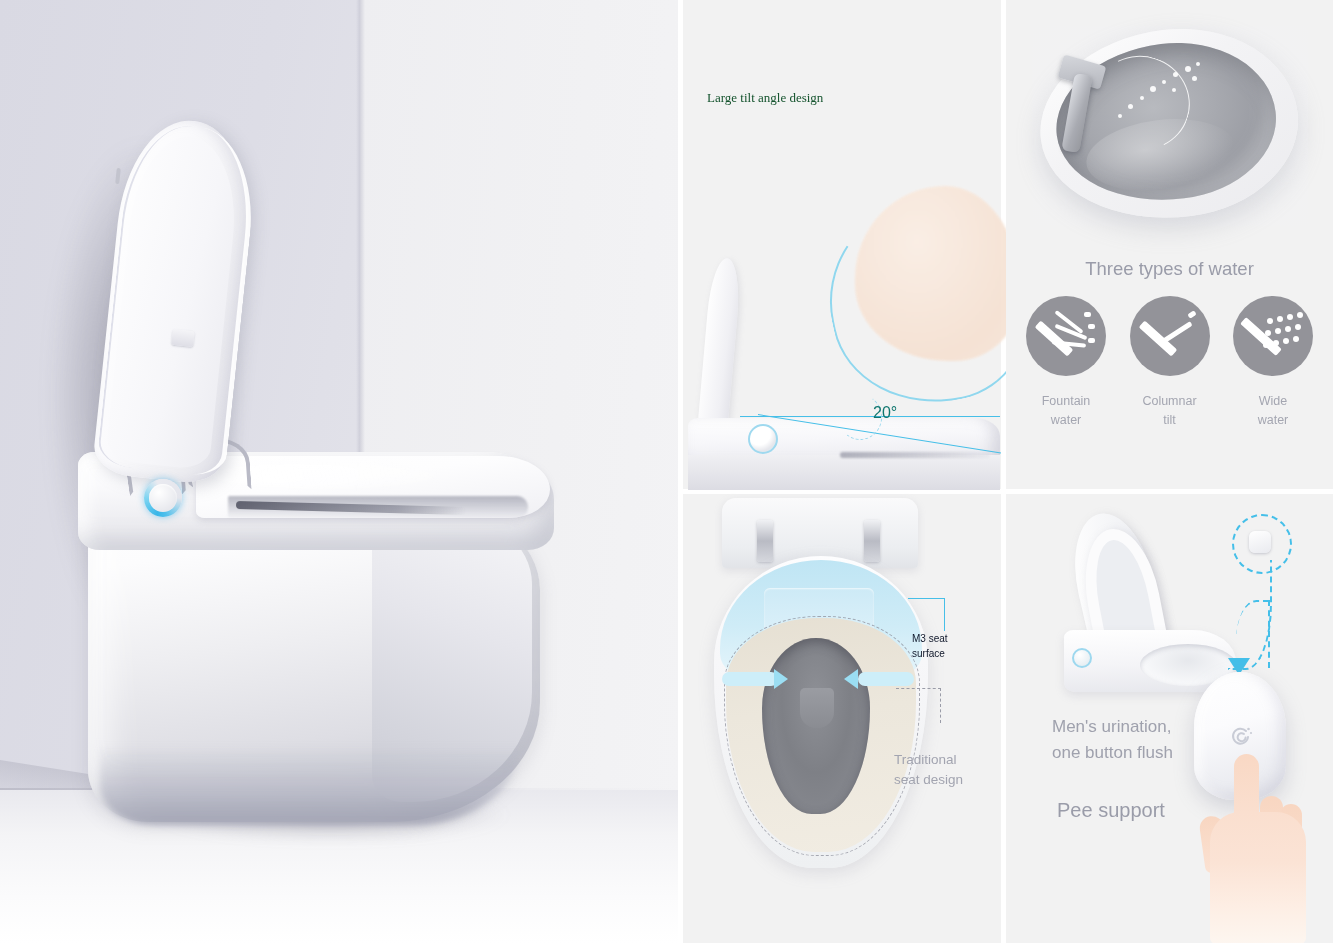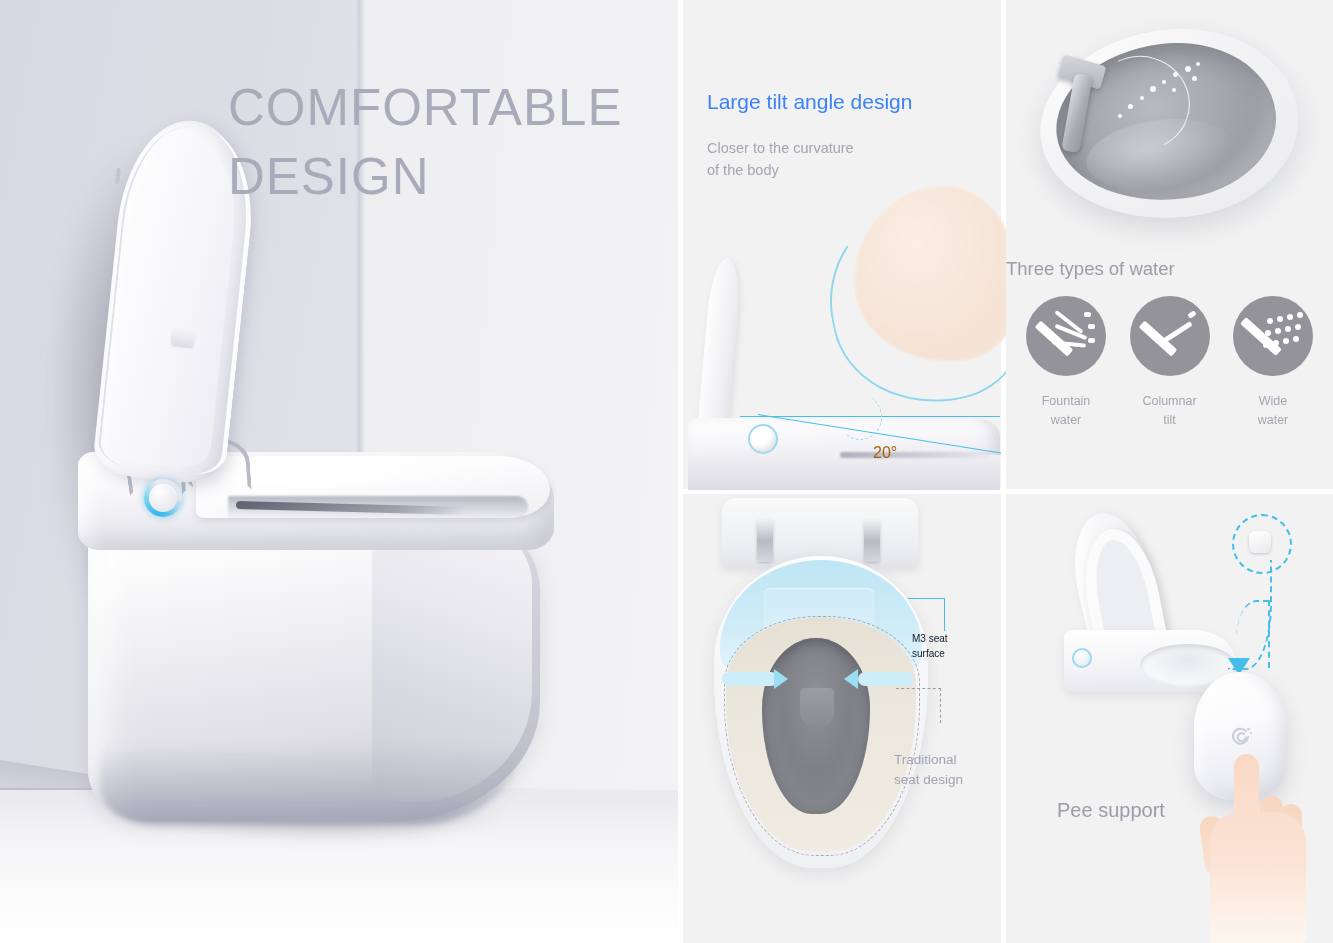--- a/index.html
+++ b/index.html
@@ -255,23 +255,24 @@
     background: #f2f2f2;
     overflow: hidden;
   }
   #panel-tilt   { left: 683px; top: 0;     width: 318px; height: 489px; }
   #panel-water  { left: 1006px; top: 0;    width: 327px; height: 489px; }
   #panel-seat   { left: 683px; top: 494px; width: 318px; height: 449px; }
   #panel-pee    { left: 1006px; top: 494px;width: 327px; height: 449px; }
 
   .p-title {
     position: absolute;
-    font-size: 21px;
-    color: #3b82f6;
+    font-size: 13px;
+    color: #14532d;
     font-weight: 400;
+    font-family: Liberation Serif, serif;
   }
   .p-sub {
     position: absolute;
     font-size: 14.5px;
     line-height: 1.5;
     color: #a3a5b1;
     white-space: pre-line;
   }
 
   
@@ -347,22 +348,21 @@
     border: 1.4px dashed #9bd9ee;
     border-radius: 50%;
     border-top-color: transparent;
     border-left-color: transparent;
     transform: rotate(-8deg);
   }
   .angle-label {
     position: absolute;
     left: 873px; top: 404px;
     font-size: 16px;
-    color: #a16207;
-    margin-top: 40px;
+    color: #0f766e;
   }
   .tilt-dark {
     position: absolute;
     left: 840px; top: 452px;
     width: 150px; height: 6px;
     background: linear-gradient(90deg, rgba(120,122,140,.55), rgba(180,182,198,.1));
     border-radius: 3px;
     filter: blur(.8px);
   }
 
@@ -431,20 +431,21 @@
   .droplet {
     position: absolute;
     background: rgba(255,255,255,.92);
     border-radius: 50%;
   }
 
   .water-title {
     position: absolute;
     left: 1006px; top: 258px;
     width: 327px;
+    text-align: center;
     font-size: 18.5px;
     color: #9a9ca9;
   }
   .wt-row {
     position: absolute;
     left: 1018px; top: 296px;
     width: 303px;
     display: flex;
     justify-content: space-between;
   }
@@ -788,29 +789,25 @@
 
     <div class="lid-outer"></div>
     <div class="lid-inner"></div>
     <div class="lid-rim"></div>
     <div class="lid-notch"></div>
     <div class="lid-mark"></div>
 
     <div class="knob-ring"></div>
     <div class="knob-face"></div>
 
-    <div class="hero-title">COMFORTABLE
-DESIGN</div>
   </div>
 
   <div class="panel" id="panel-tilt"></div>
 
   <div class="p-title" style="left:707px; top:90px;">Large tilt angle design</div>
-  <div class="p-sub" style="left:707px; top:138px;">Closer to the curvature
-of the body</div>
 
   <div class="body-blob"></div>
   <div class="body-curve"></div>
   <div class="tilt-lid"></div>
   <div class="tilt-seat"></div>
   <div class="tilt-base"></div>
   <div class="tilt-dark"></div>
   <div class="tilt-knob"></div>
   <div class="tilt-line-h"></div>
   <div class="tilt-line-slope"></div>
@@ -932,15 +929,17 @@
   </div>
 
   <div class="hand">
     <div class="finger-index"></div>
     <div class="finger-mid"></div>
     <div class="finger-ring"></div>
     <div class="thumb"></div>
     <div class="palm"></div>
   </div>
 
+  <div class="pee-text1">Men's urination,
+one button flush</div>
   <div class="pee-text2">Pee support</div>
 
 </div>
 
 </body></html>

